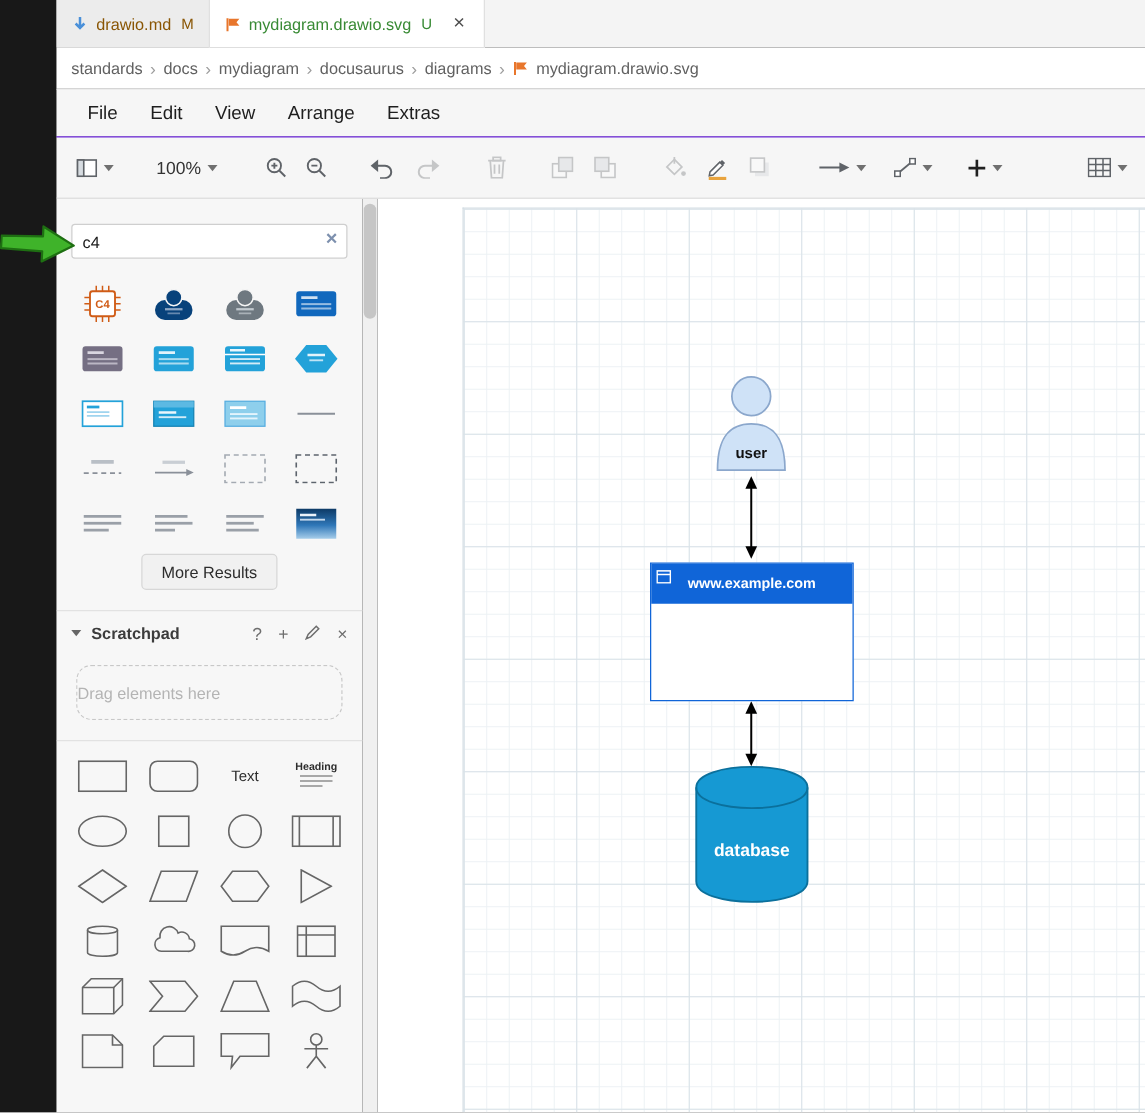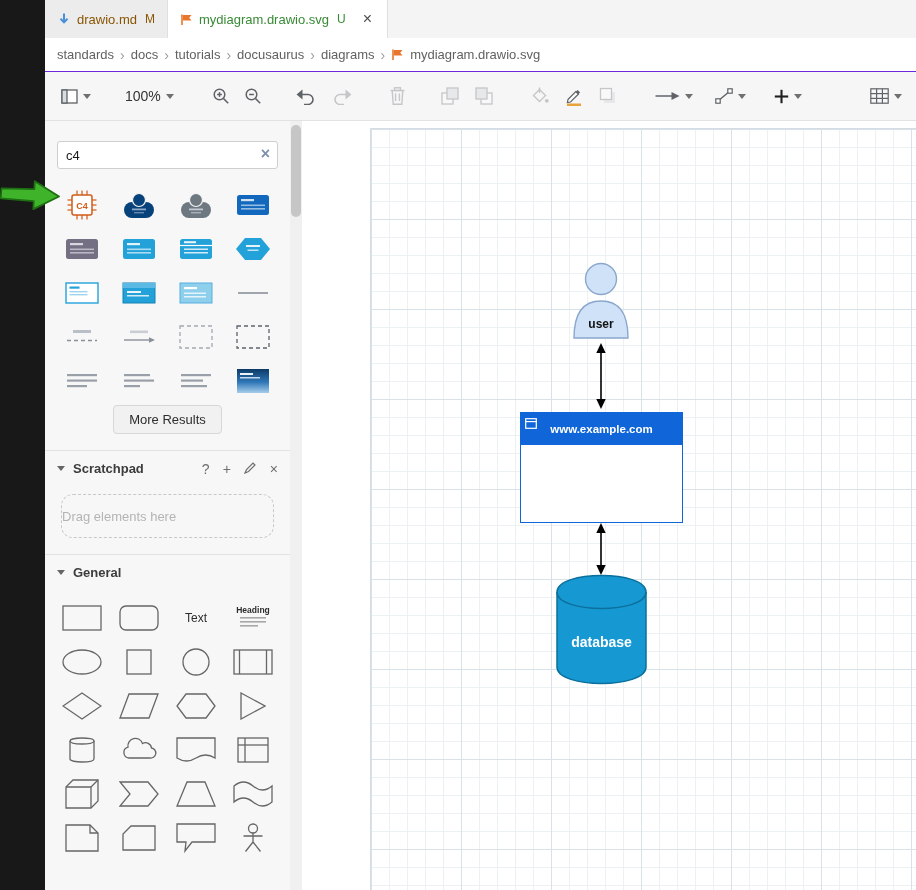--- a/index.html
+++ b/index.html
@@ -99,35 +99,42 @@
         <span class="tab-badge untracked">U</span>
         <span class="tab-close">×</span>
       </div>
     </div>
 
     <div class="breadcrumb">
       <span class="crumb">standards</span>
       <span class="crumb-sep">›</span>
       <span class="crumb">docs</span>
       <span class="crumb-sep">›</span>
-      <span class="crumb">tutorials</span>
+      <span class="crumb">mydiagram</span>
       <span class="crumb-sep">›</span>
       <span class="crumb">docusaurus</span>
       <span class="crumb-sep">›</span>
       <span class="crumb">diagrams</span>
       <span class="crumb-sep">›</span>
       <span class="crumb-file-icon">
         <svg width="13" height="13" viewBox="0 0 13 13">
             <line x1="2" y1="1.5" x2="2" y2="12" stroke="#e8762c" stroke-width="1.6"></line>
             <path d="M3 2 H11.5 L9.2 4.8 L11.5 7.6 H3 Z" fill="#e8762c"></path>
           </svg>
       </span>
       <span class="crumb">mydiagram.drawio.svg</span>
     </div>
 
+    <div class="menu-bar">
+      <span class="menu-item">File</span>
+      <span class="menu-item">Edit</span>
+      <span class="menu-item">View</span>
+      <span class="menu-item">Arrange</span>
+      <span class="menu-item">Extras</span>
+    </div>
 
     <div class="toolbar" id="toolbar">
         <div class="tb" style="margin-left: 12px;">
           <svg width="17" height="15" viewBox="0 0 17 15">
             <rect x="1" y="1" width="15" height="13" fill="#ffffff" stroke="#5f6368" stroke-width="1.3"></rect>
             <rect x="1" y="1" width="5" height="13" fill="#d7dce1" stroke="#5f6368" stroke-width="1.3"></rect>
           </svg>
           <span class="caret"></span>
         </div>
         <div class="tb" style="margin-left: 26px;">
@@ -425,24 +432,20 @@
             <span class="sp-tool"><svg width="13" height="13" viewBox="0 0 13 13">
                   <path d="M1 12 L2.5 8.5 L9 2 L11 4 L4.5 10.5 Z" fill="none" stroke="#6e6e6e" stroke-width="1.2"></path>
                 </svg></span>
             <span class="sp-tool">×</span>
           </span>
         </div>
         <div class="drag-box">
           <span>Drag elements here</span>
         </div>
         <div class="section-divider"></div>
-        <div class="section-header">
-          <span class="chev"></span>
-          <span>General</span>
-        </div>
         <div class="general-grid" id="general-grid">
             <div class="cell">
               <svg width="40" height="26">
                 <rect x="1" y="1" width="38" height="24" fill="none" stroke="#666666" stroke-width="1.3"></rect>
               </svg>
             </div>
             <div class="cell">
               <svg width="40" height="26">
                 <rect x="1" y="1" width="38" height="24" rx="6" fill="none" stroke="#666666" stroke-width="1.3"></rect>
               </svg>

